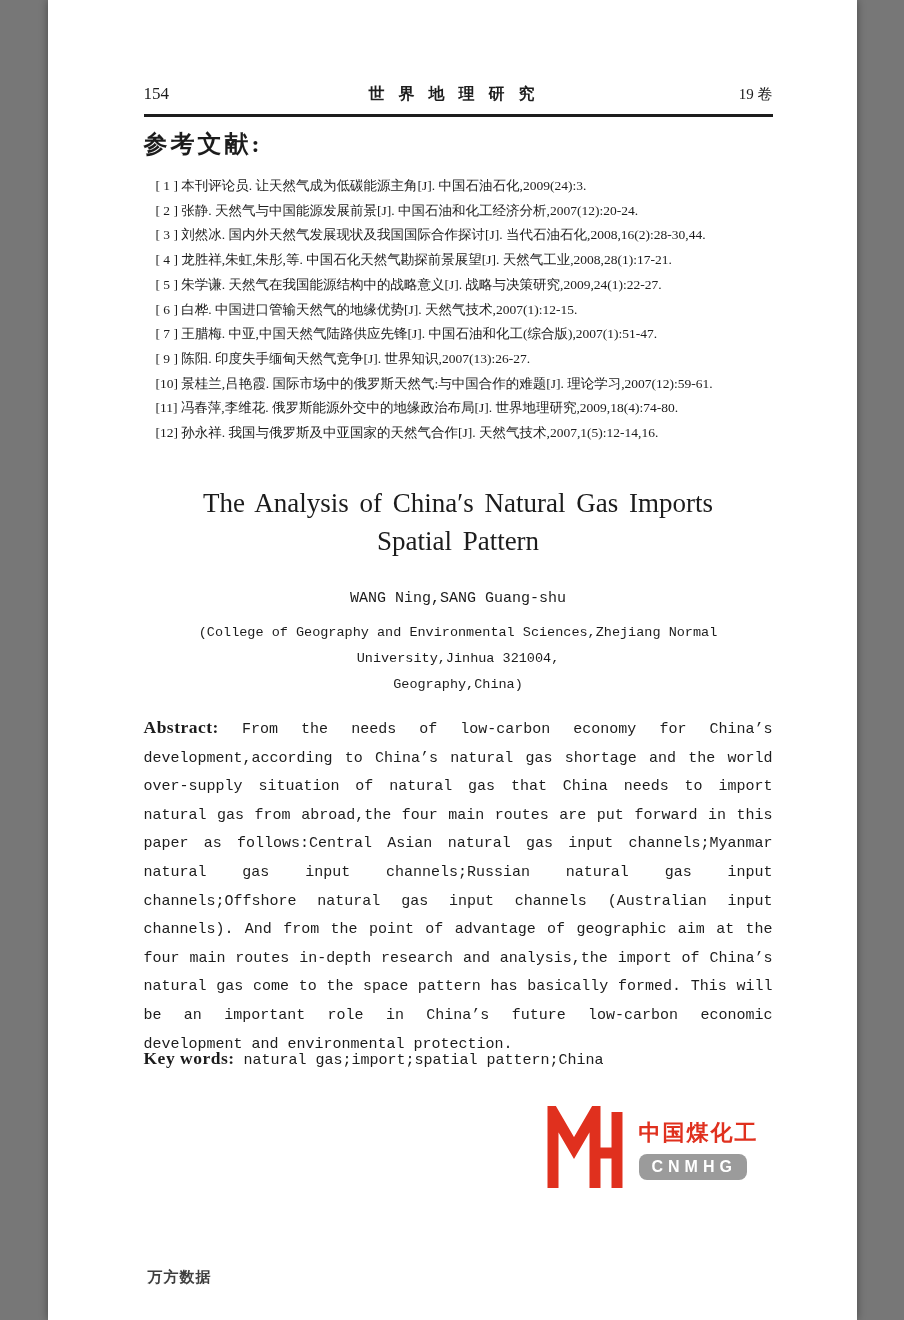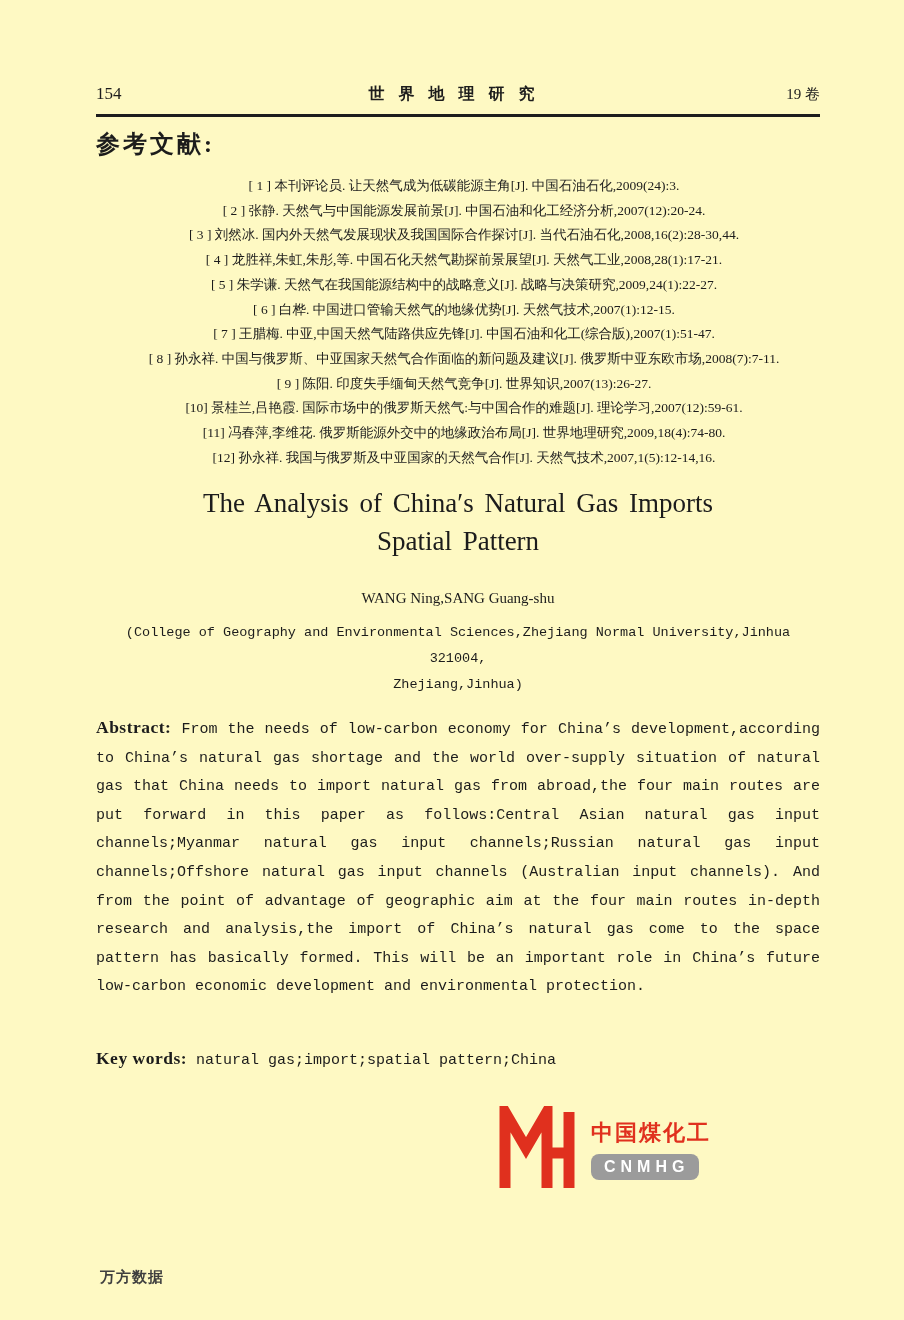--- a/index.html
+++ b/index.html
@@ -1,20 +1,20 @@
 <!DOCTYPE html>
 <html><head>
 <meta charset="utf-8">
 <style>
   html,body{margin:0;padding:0;background:#777;}
   .page{
     position:relative;
-    width:904px;height:1320px;
+    width:809px;height:1320px;
     margin:0 auto;
-    background:#fef9c3;
+    background:#ffffff;
     color:#1c1c1c;
     font-family:"Liberation Serif", serif;
     overflow:hidden;
     box-shadow:0 0 8px rgba(0,0,0,.4);
   }
   
   .hdr{
     position:absolute;left:96px;right:84px;top:84px;
     display:flex;justify-content:space-between;align-items:baseline;
   }
@@ -23,36 +23,36 @@
   .hdr .vol{font-size:15px;}
   .hdr-rule{
     position:absolute;left:96px;right:84px;top:114px;
     border-top:3px solid #1d1d1d;height:0;
   }
   
   .refs{position:absolute;left:96px;right:84px;top:128px;}
   .refs h2{
     margin:0 0 14px 0;font-size:24px;letter-spacing:3px;font-weight:bold;
   }
-  .refs ol{list-style:none;margin:12px;padding:0 0 0 12px;text-align:center;}
+  .refs ol{list-style:none;margin:0;padding:0 0 0 12px;}
   .refs li{
     font-size:13.5px;line-height:24.7px;white-space:nowrap;
     font-family:"Liberation Serif", serif;
   }
   
   .title{
     position:absolute;left:96px;right:84px;top:484px;
     text-align:center;font-weight:normal;font-size:27px;line-height:38px;
     font-family:"Liberation Serif", serif;
     word-spacing:4px;
   }
   .authors{
     position:absolute;left:96px;right:84px;top:590px;
     text-align:center;font-size:15px;
-    font-family:Liberation Serif, serif;
+    font-family:Liberation Mono, monospace;
   }
   .affil{
     position:absolute;left:96px;right:84px;top:620px;
     text-align:center;font-size:13.5px;line-height:26px;
     font-family:"Liberation Mono", monospace;
   }
   
   .abstract{
     position:absolute;left:96px;right:84px;top:698px;
     font-family:"Liberation Mono", monospace;
@@ -110,37 +110,36 @@
   <div class="refs">
     <h2>参考文献:</h2>
     <ol>
       <li>[ 1 ] 本刊评论员. 让天然气成为低碳能源主角[J]. 中国石油石化,2009(24):3.</li>
       <li>[ 2 ] 张静. 天然气与中国能源发展前景[J]. 中国石油和化工经济分析,2007(12):20-24.</li>
       <li>[ 3 ] 刘然冰. 国内外天然气发展现状及我国国际合作探讨[J]. 当代石油石化,2008,16(2):28-30,44.</li>
       <li>[ 4 ] 龙胜祥,朱虹,朱彤,等. 中国石化天然气勘探前景展望[J]. 天然气工业,2008,28(1):17-21.</li>
       <li>[ 5 ] 朱学谦. 天然气在我国能源结构中的战略意义[J]. 战略与决策研究,2009,24(1):22-27.</li>
       <li>[ 6 ] 白桦. 中国进口管输天然气的地缘优势[J]. 天然气技术,2007(1):12-15.</li>
       <li>[ 7 ] 王腊梅. 中亚,中国天然气陆路供应先锋[J]. 中国石油和化工(综合版),2007(1):51-47.</li>
-      <li>[ 8 ] 孙永祥. 中国与俄罗斯、中亚国家天然气合作面临的新问题及建议[J]. 俄罗斯中亚东欧市场,2008(7):7-11.</li>
       <li>[ 9 ] 陈阳. 印度失手缅甸天然气竞争[J]. 世界知识,2007(13):26-27.</li>
       <li>[10] 景桂兰,吕艳霞. 国际市场中的俄罗斯天然气:与中国合作的难题[J]. 理论学习,2007(12):59-61.</li>
       <li>[11] 冯春萍,李维花. 俄罗斯能源外交中的地缘政治布局[J]. 世界地理研究,2009,18(4):74-80.</li>
       <li>[12] 孙永祥. 我国与俄罗斯及中亚国家的天然气合作[J]. 天然气技术,2007,1(5):12-14,16.</li>
     </ol>
   </div>
 
   <div class="title">
     <div>The Analysis of China′s Natural Gas Imports</div>
     <div>Spatial Pattern</div>
   </div>
 
   <div class="authors">WANG Ning,SANG Guang-shu</div>
   <div class="affil">
     <div>(College of Geography and Environmental Sciences,Zhejiang Normal University,Jinhua 321004,</div>
-    <div>Zhejiang,Jinhua)</div>
+    <div>Geography,China)</div>
   </div>
 
   <p class="abstract"><span class="lbl">Abstract:</span> <span>From the needs of low-carbon economy for China’s development,according to China’s natural gas shortage and the world over-supply situation of natural gas that China needs to import natural gas from abroad,the four main routes are put forward in this paper as follows:Central Asian natural gas input channels;Myanmar natural gas input channels;Russian natural gas input channels;Offshore natural gas input channels (Australian input channels). And from the point of advantage of geographic aim at the four main routes in-depth research and analysis,the import of China’s natural gas come to the space pattern has basically formed. This will be an important role in China’s future low-carbon economic development and environmental protection.</span></p>
 
   <p class="keywords"><span class="lbl">Key words:</span> <span>natural gas;import;spatial pattern;China</span></p>
 
   <div class="wm">
     <svg width="80" height="86" viewBox="0 0 80 86" aria-hidden="true">
       <g stroke="#e0301e" stroke-width="11" fill="none">
         <path d="M8 82 V6 L29 42 L50 6 V82"></path>

